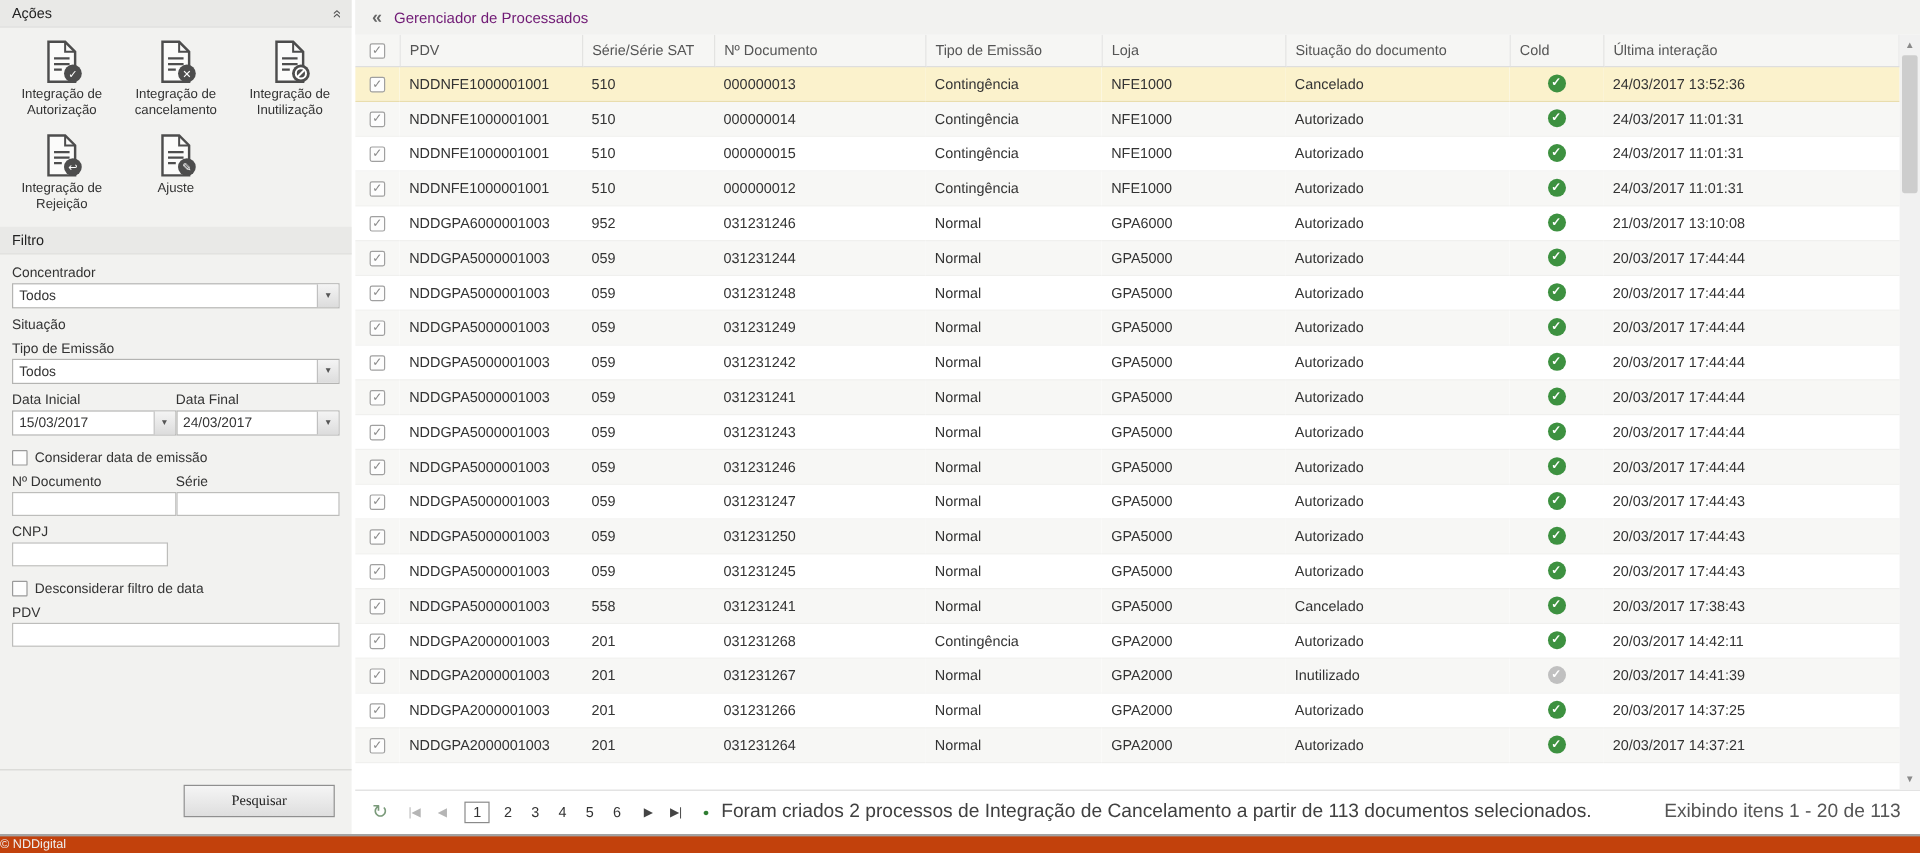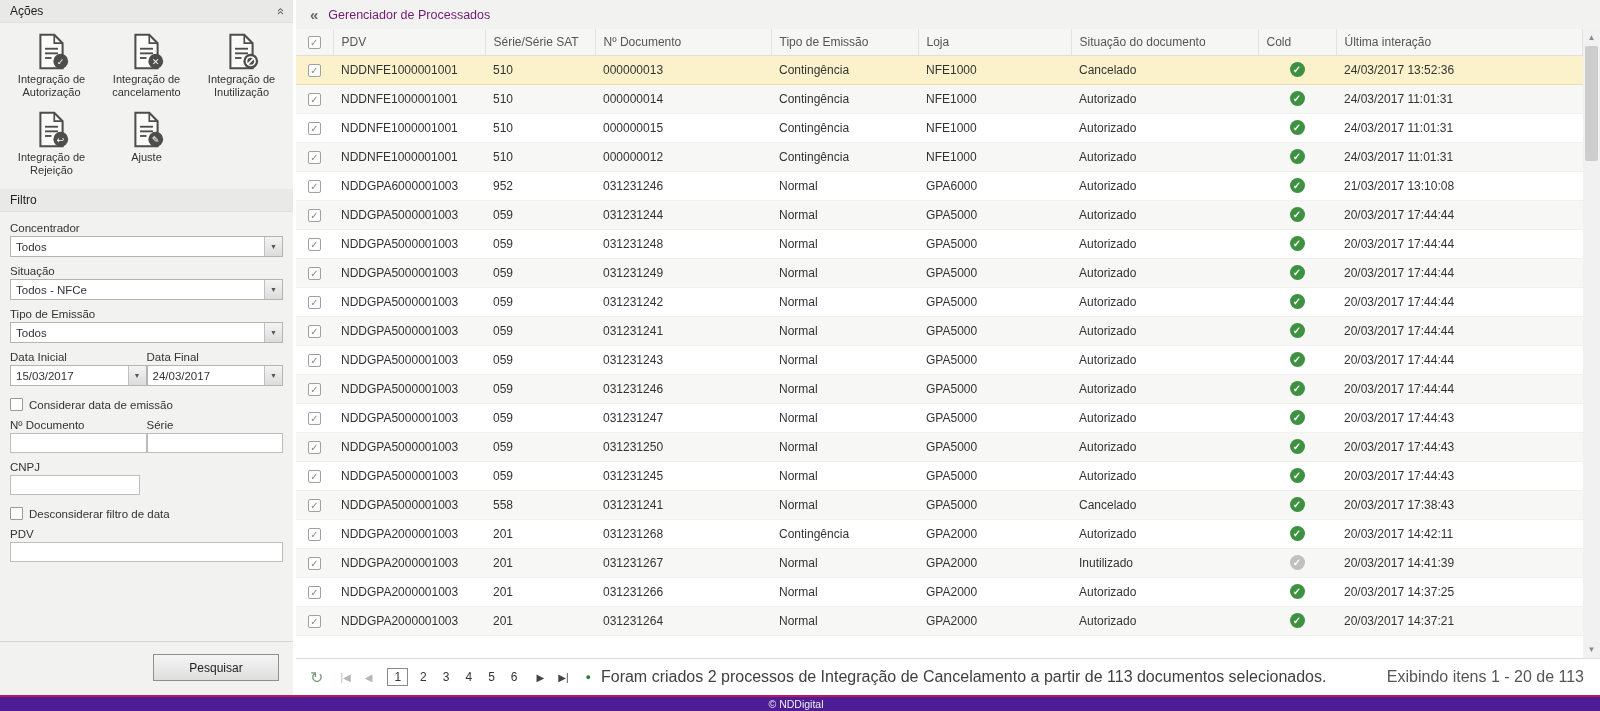--- a/index.html
+++ b/index.html
@@ -27,21 +27,21 @@
   .field-row .field{flex:1}
   .txt{width:100%;height:20px;border:1px solid #bdbdbb;background:#fff;font-size:11.5px;
     font-family:"Liberation Sans",sans-serif;padding:0 4px;color:#333}
   .txt-half{width:130px}
   .chk-row{display:flex;align-items:center;gap:6px;margin-top:12px}
   .chkbox{width:13px;height:13px;background:#fdfdfd;border:1px solid #9a9a9a;border-radius:1px;cursor:pointer}
   .chk-label{font-size:11.5px;color:#333}
 
   .search-area{margin-top:auto;border-top:1px solid #d6d6d4;padding:12px 14px 14px 14px;display:flex;justify-content:flex-end}
   .search-btn{width:126px;height:27px;background:linear-gradient(#f5f5f5,#dedede);border:1px solid #8f8f8f;
-    font-size:12px;color:#222;font-family:Liberation Sans, sans-serif;cursor:pointer}
+    font-size:12px;color:#222;font-family:Liberation Serif, serif;cursor:pointer}
 
   
   .main{flex:1;display:flex;flex-direction:column;background:#fff;min-width:0}
   .main-header{height:29px;background:#f2f2f0;display:flex;align-items:center;gap:10px;padding-left:14px}
   .chevrons-left{font-size:15px;color:#666;font-weight:bold;cursor:pointer}
   .page-title{font-size:12.5px;color:#701a75}
 
   .table-wrap{flex:1;position:relative;overflow:hidden}
   table{border-collapse:collapse;table-layout:fixed;width:calc(100% - 17px)}
   th{height:26px;background:#f6f6f4;font-weight:normal;text-align:left;font-size:12px;color:#555;
@@ -68,22 +68,22 @@
   .nav-dim{color:#b5b5b5}
   .nav-dark{color:#444}
   .pages{display:flex;align-items:center;gap:8px;margin:0 4px}
   .page{font-size:12px;color:#333;cursor:pointer;padding:1px 4px}
   .page.current{border:1px solid #8a8a8a;background:#fff;padding:1px 6px}
   .msg-dot{color:#2f7d32;font-size:9px;margin:0 2px 0 6px}
   .footer-msg{font-size:16px;color:#404040}
   .items-info{margin-left:auto;font-size:16px;color:#555}
 
   
-  .statusbar{height:16px;background:#4c1d95;border-top:2px solid #be185d;display:flex;align-items:center;
-    justify-content:center;padding-right:8px}
+  .statusbar{height:16px;background:#c2410c;border-top:2px solid #a3a3a3;display:flex;align-items:center;
+    justify-content:flex-start;padding-right:8px}
   .statusbar span{color:#eee;font-size:10.5px}
 </style>
 </head>
 <body>
 
 <div class="app">
 
   <div class="sidebar">
     <div class="section-header">
       <span>Ações</span>
@@ -159,24 +159,20 @@
     </div>
 
     <div class="filter-body">
       <div class="flabel">Concentrador</div>
       <div class="select">
         <span class="sel-val">Todos</span>
         <span class="sel-btn">▼</span>
       </div>
 
       <div class="flabel">Situação</div>
-      <div class="select">
-        <span class="sel-val">Todos - NFCe</span>
-        <span class="sel-btn">▼</span>
-      </div>
 
       <div class="flabel">Tipo de Emissão</div>
       <div class="select">
         <span class="sel-val">Todos</span>
         <span class="sel-btn">▼</span>
       </div>
 
       <div class="field-row">
         <div class="field">
           <div class="flabel">Data Inicial</div>

